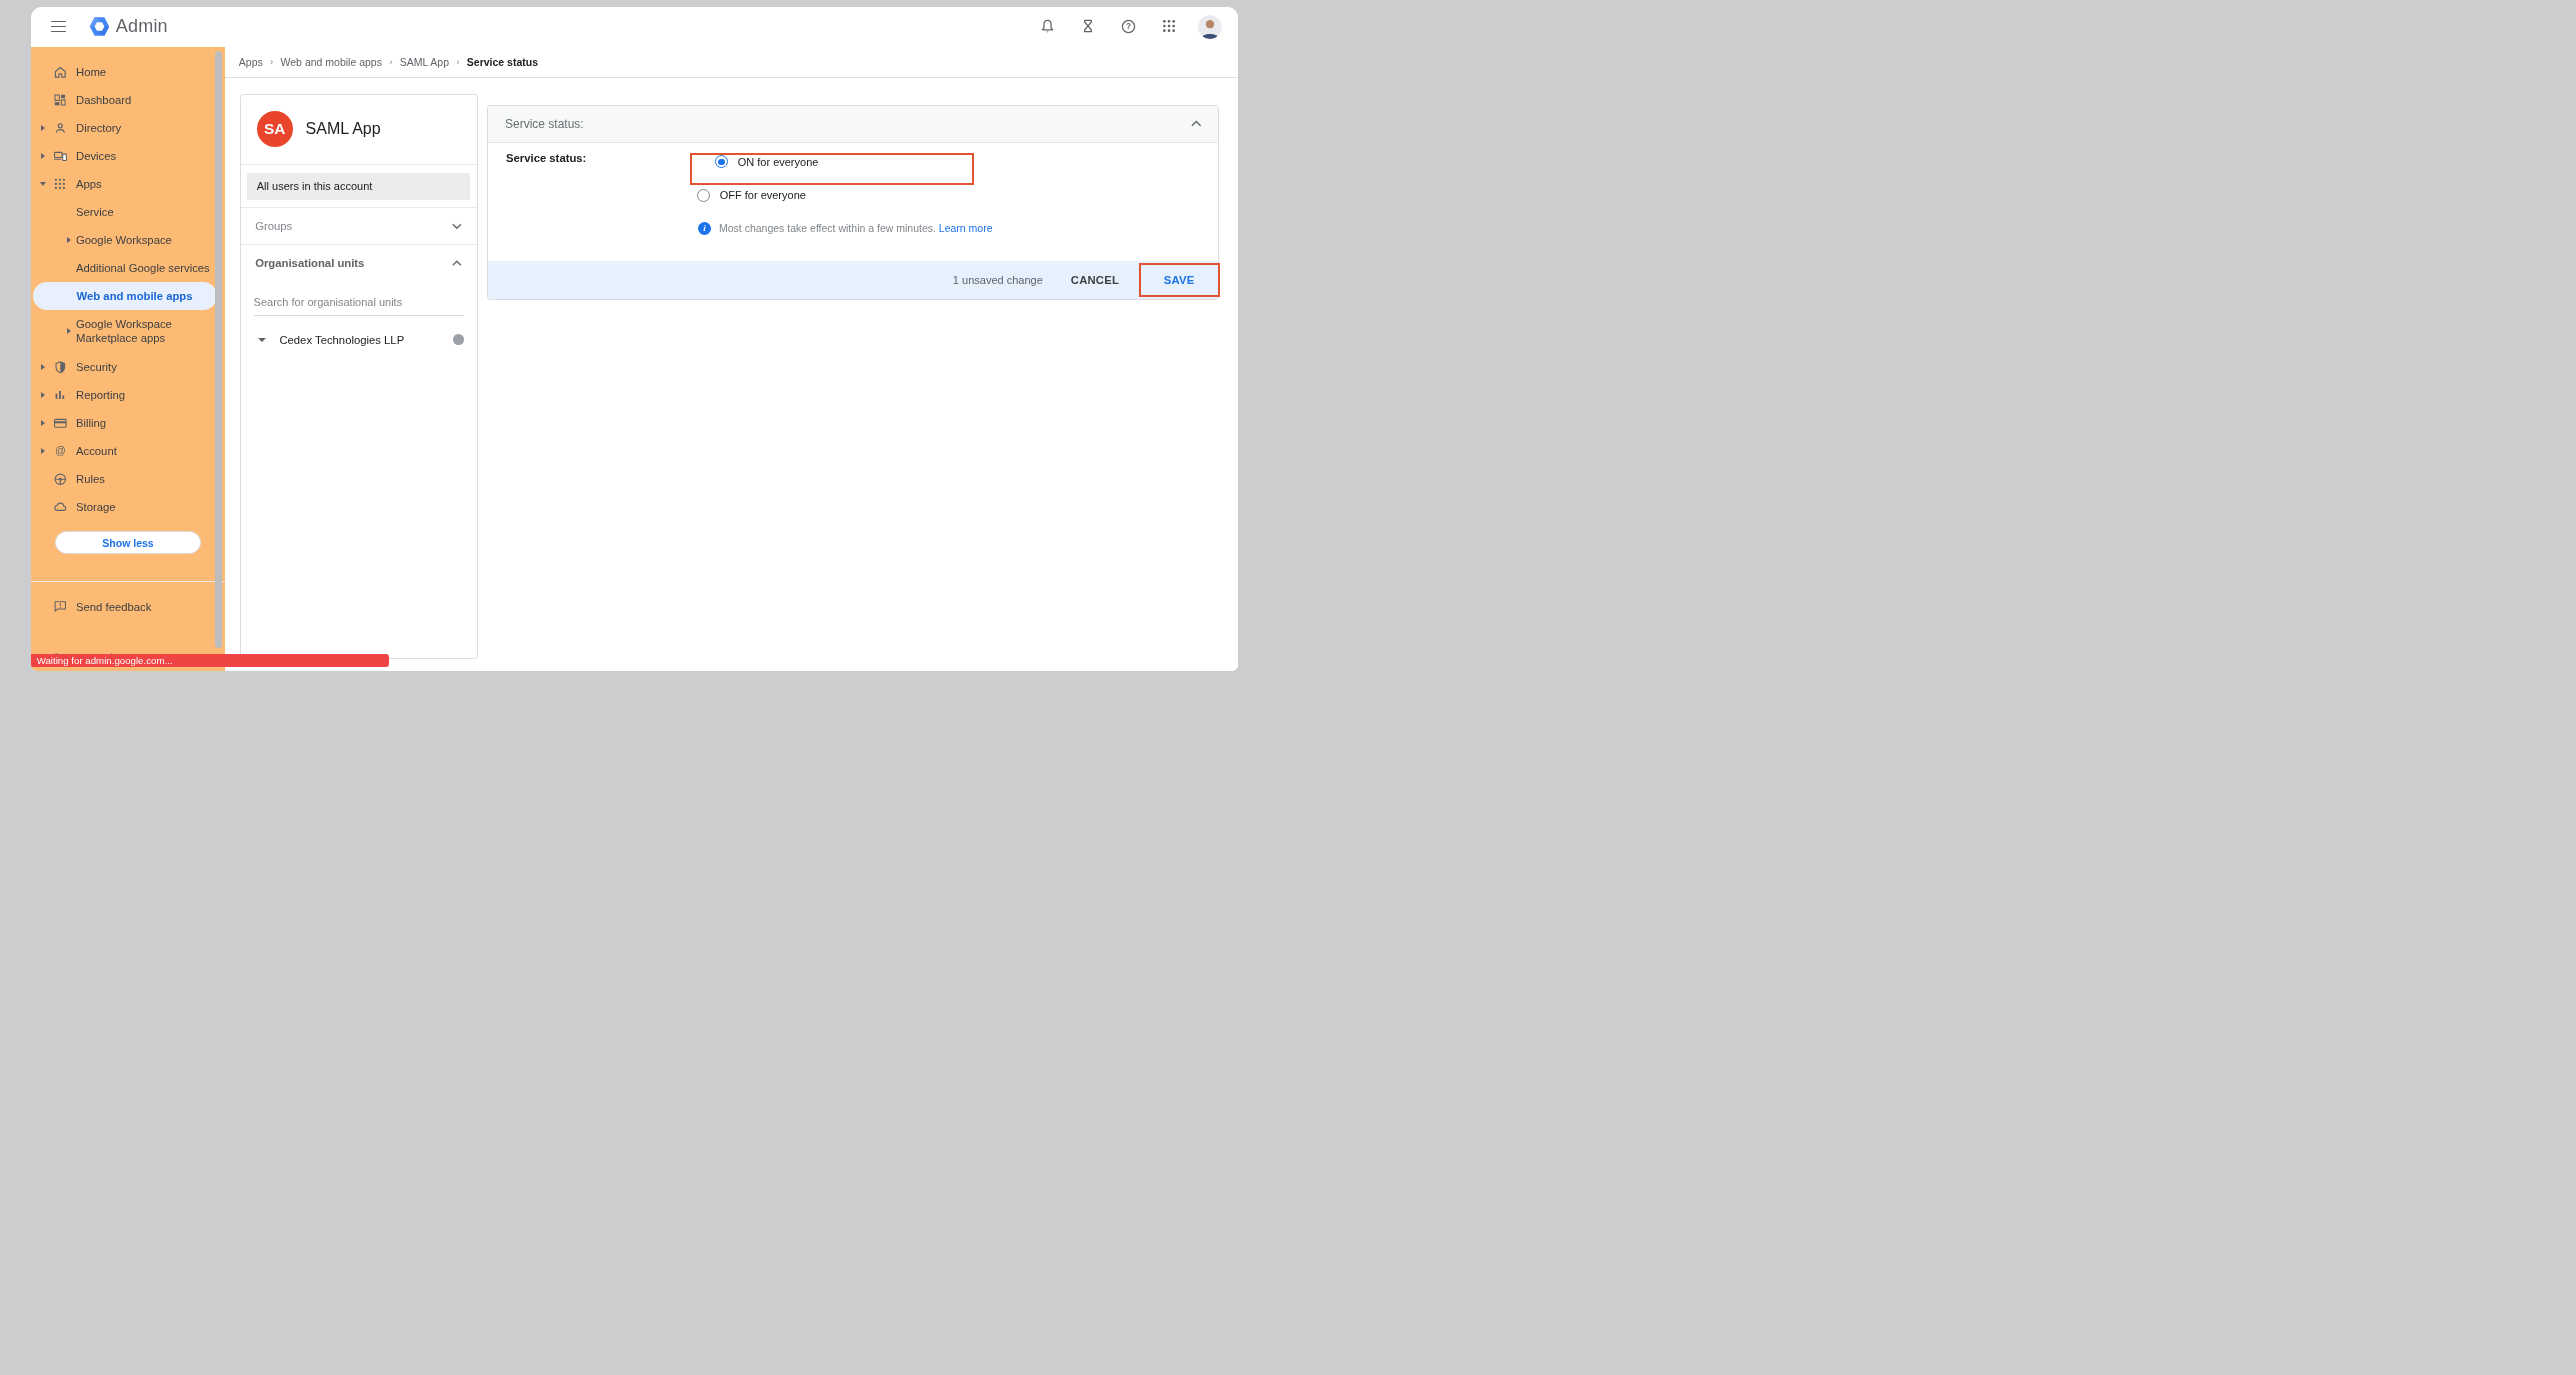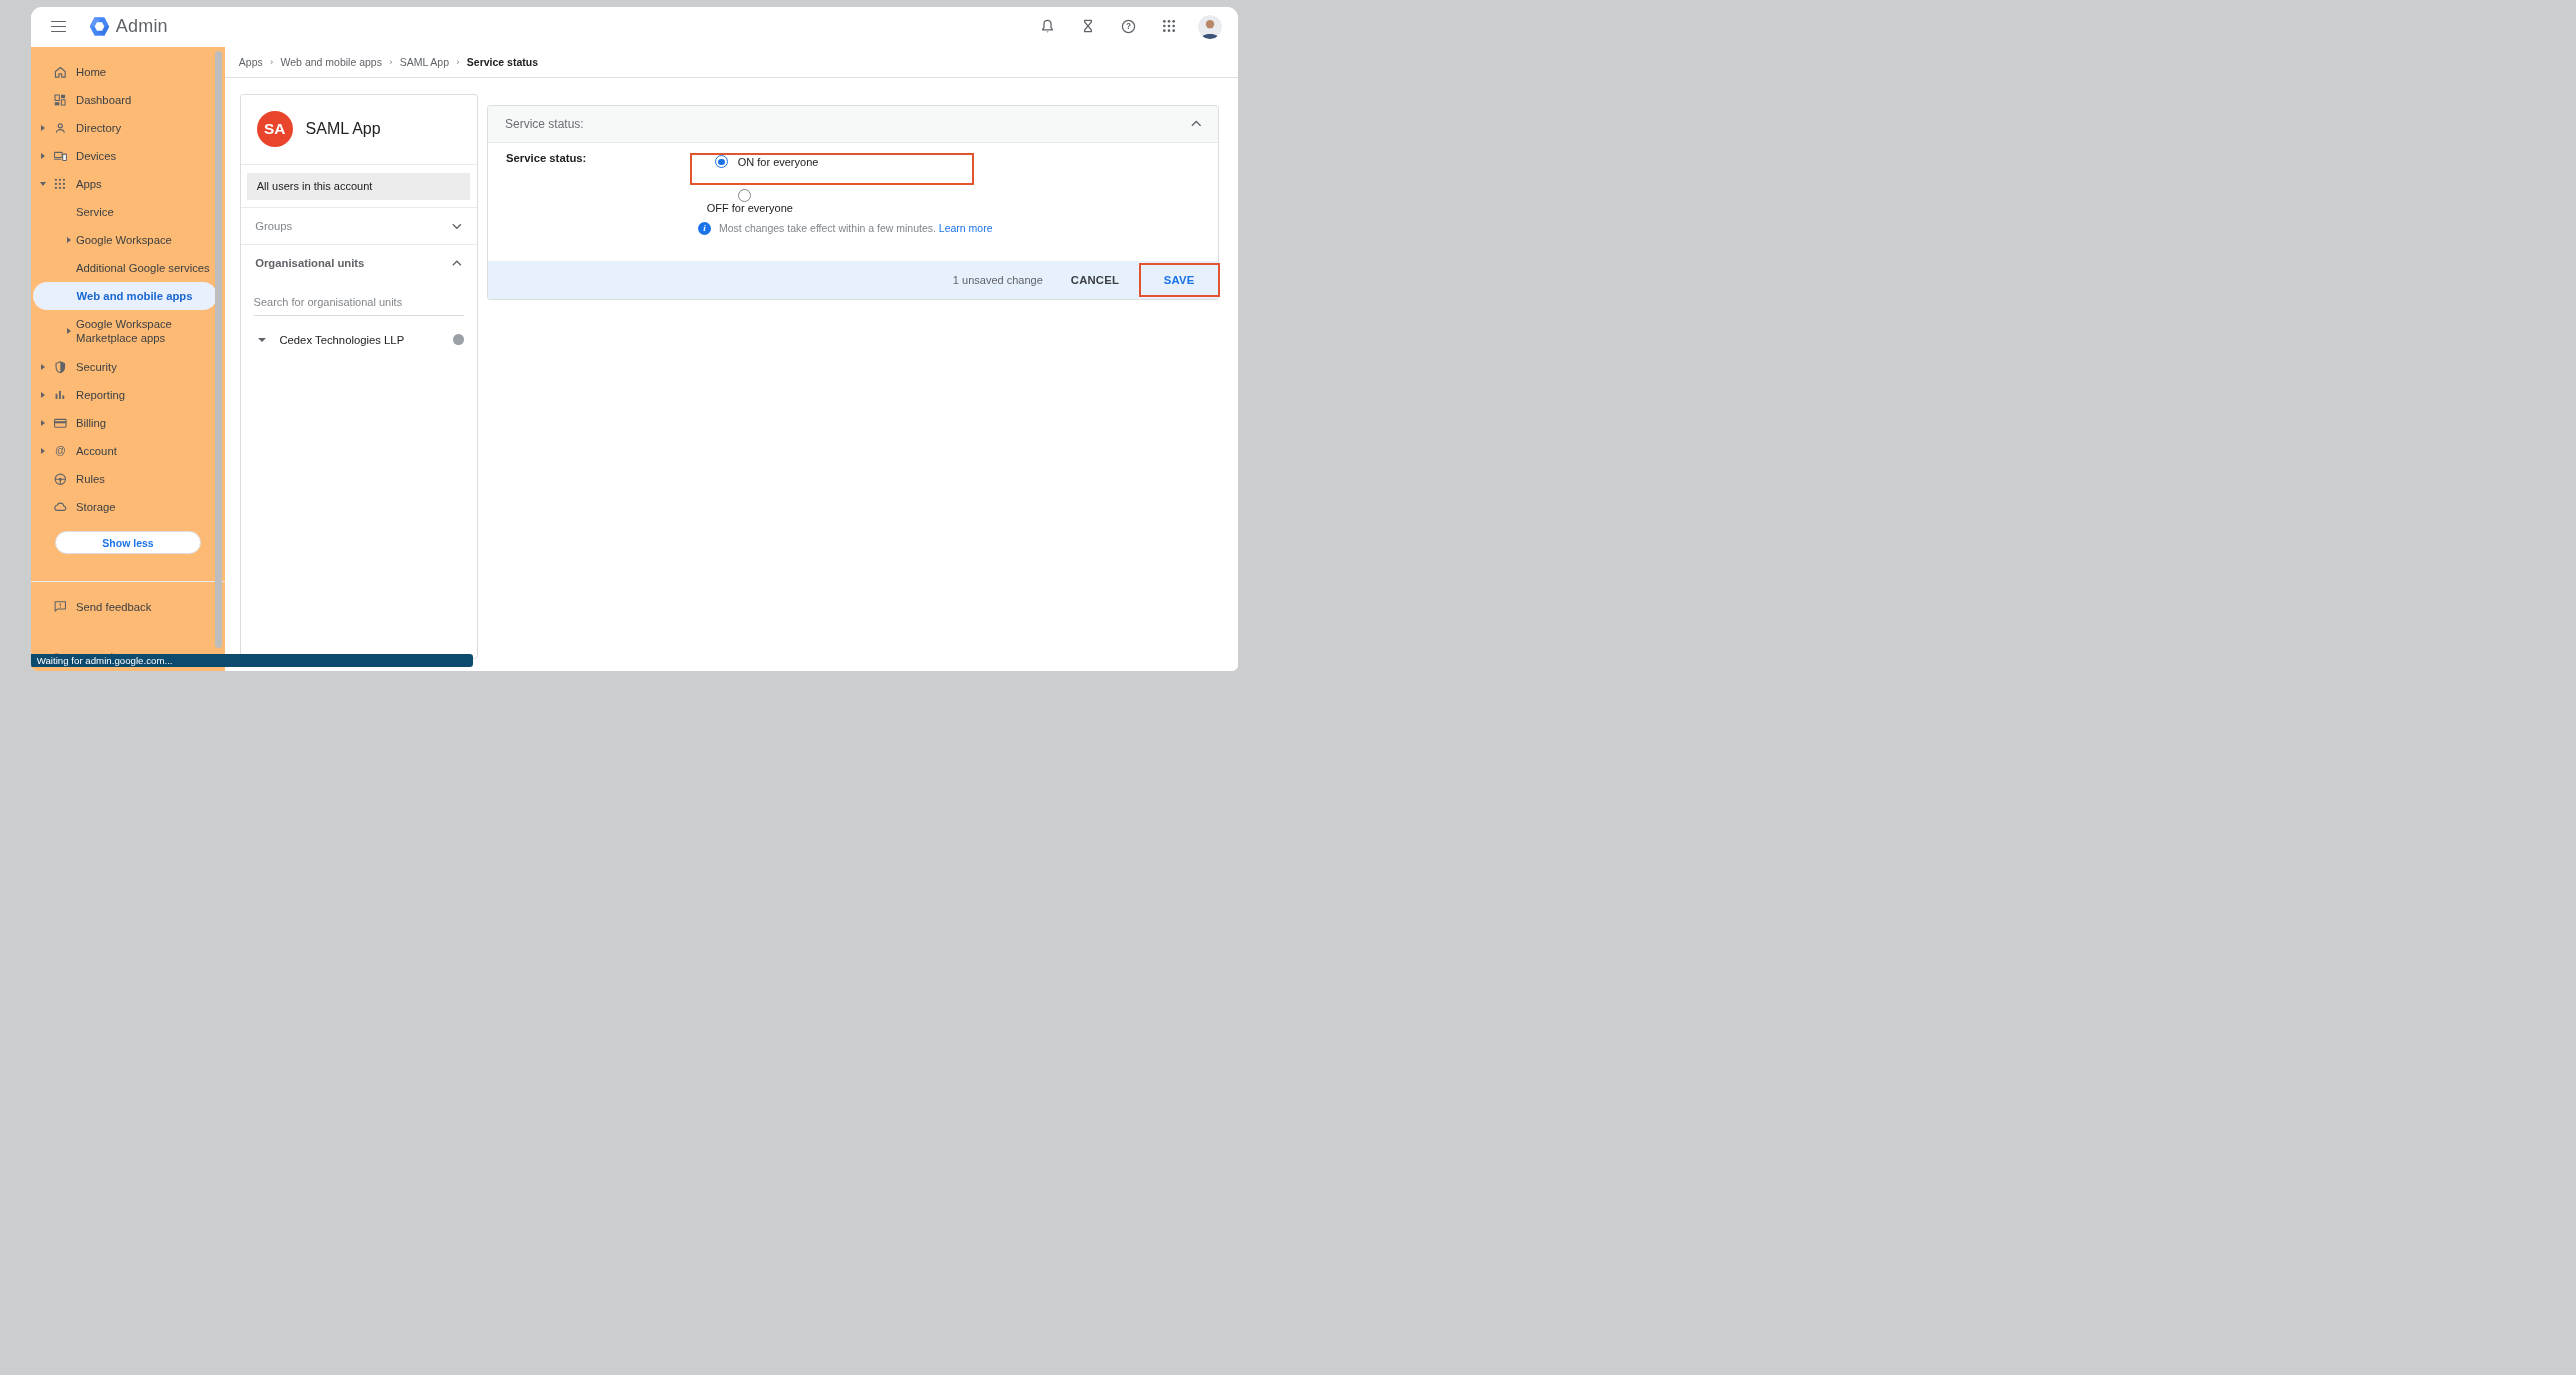--- a/index.html
+++ b/index.html
@@ -83,39 +83,39 @@
   .scope-bold { color:#202124; font-weight:bold; }
   .settingscard { margin-top:11.3px; border:0.8px solid #dadce0; border-radius:3.2px; background:#fff; overflow:visible; }
   .set-head { height:37px; background:#f7f8f8; border-bottom:0.8px solid #e4e6e8; border-radius:3.2px 3.2px 0 0;
               display:flex; align-items:center; justify-content:space-between; padding:0 17px; }
   .set-head-title { font-size:12px; color:#6b6f73; }
   .set-body { position:relative; height:118px; background:#fff; }
   .svc-label { position:absolute; left:18px; top:9.7px; font-size:11.3px; font-weight:bold; color:#202124; }
   .hl-box { position:absolute; left:202px; top:10.5px; width:284px; height:32px; border:2.4px solid #e2532f;
             display:flex; align-items:flex-start; padding-left:23px; background:transparent; }
   .radio-row { display:flex; align-items:center; cursor:pointer; }
-  .radio-off-row { position:absolute; left:209px; top:46px;flex-direction:column; }
+  .radio-off-row { position:absolute; left:209px; top:46px; }
   .radio { width:13px; height:13px; border-radius:50%; flex:none; display:flex; align-items:center; justify-content:center; }
   .radio.on { border:1.6px solid #1a73e8; }
   .radio.on::after { content:""; width:6.5px; height:6.5px; border-radius:50%; background:#1a73e8; }
   .radio.off { border:1.6px solid #80868b; }
   .radio-label { margin-left:9.7px; font-size:11px; color:#202124; }
   .info-row { position:absolute; left:210px; top:79px; display:flex; align-items:center; }
   .info-badge { width:13px; height:13px; border-radius:50%; background:#1a73e8; color:#fff; font-size:9px; font-weight:bold;
                 display:flex; align-items:center; justify-content:center; flex:none; font-family:"Liberation Serif", serif; font-style:italic; }
   .info-text { margin-left:8px; font-size:10.5px; color:#80868b; }
   .learn-more { color:#1a73e8; cursor:pointer; text-decoration:none; }
   .set-foot { height:38px; background:#e7f0fd; border-radius:0 0 3.2px 3.2px; display:flex; align-items:center; justify-content:flex-end; }
   .unsaved { font-size:11px; color:#5f6368; }
   .btn-cancel { margin-left:22px; font-size:11.3px; font-weight:bold; color:#3c4043; letter-spacing:0.2px; cursor:pointer; background:none; border:none; font-family:"Liberation Sans", sans-serif; }
   .save-box { margin-left:13.8px; margin-right:-1.6px; border:2.4px solid #e2532f; padding:8px 17px; display:flex; align-items:center; }
   .btn-save { font-size:11.3px; font-weight:bold; color:#1a73e8; letter-spacing:0.2px; cursor:pointer; background:none; border:none; font-family:"Liberation Sans", sans-serif; }
 
   
-  .statusbar { position:absolute; left:0; bottom:3.2px; width:442px; height:13.8px; background:#0c4a6e;
+  .statusbar { position:absolute; left:0; bottom:3.2px; width:358px; height:13.8px; background:#ef4444;
                border-radius:0 3.2px 3.2px 0; display:flex; align-items:center; padding-left:5.7px; z-index:30; }
   .statusbar span { color:#fff; font-size:9.7px; }
   .chev { display:block; }
 </style>
 </head>
 <body>
 
 <div class="stage">
   <div class="window">
 

